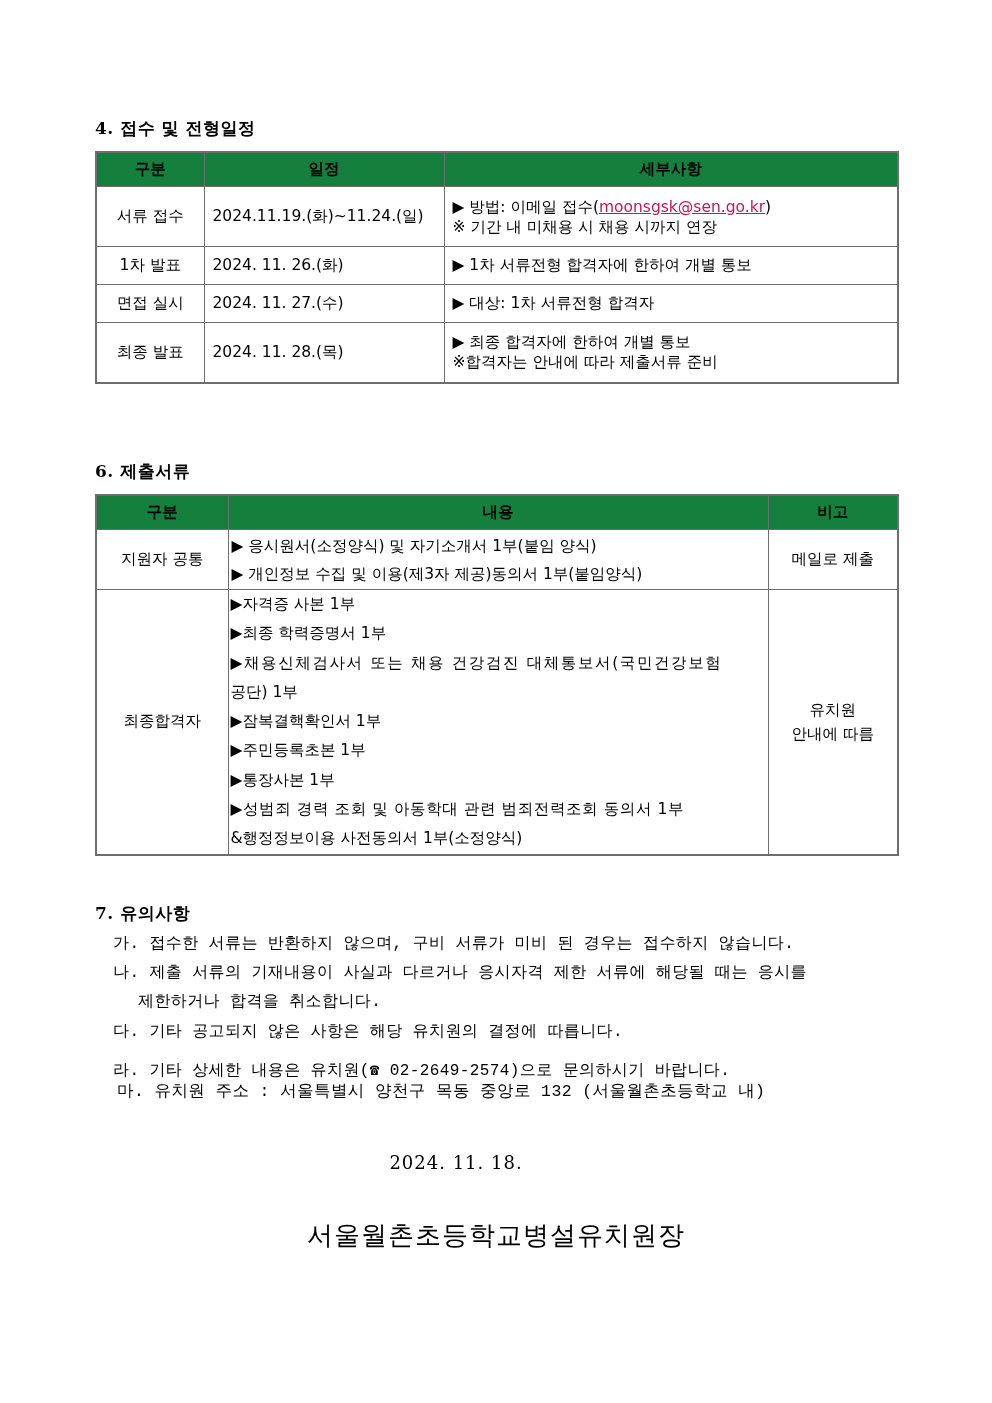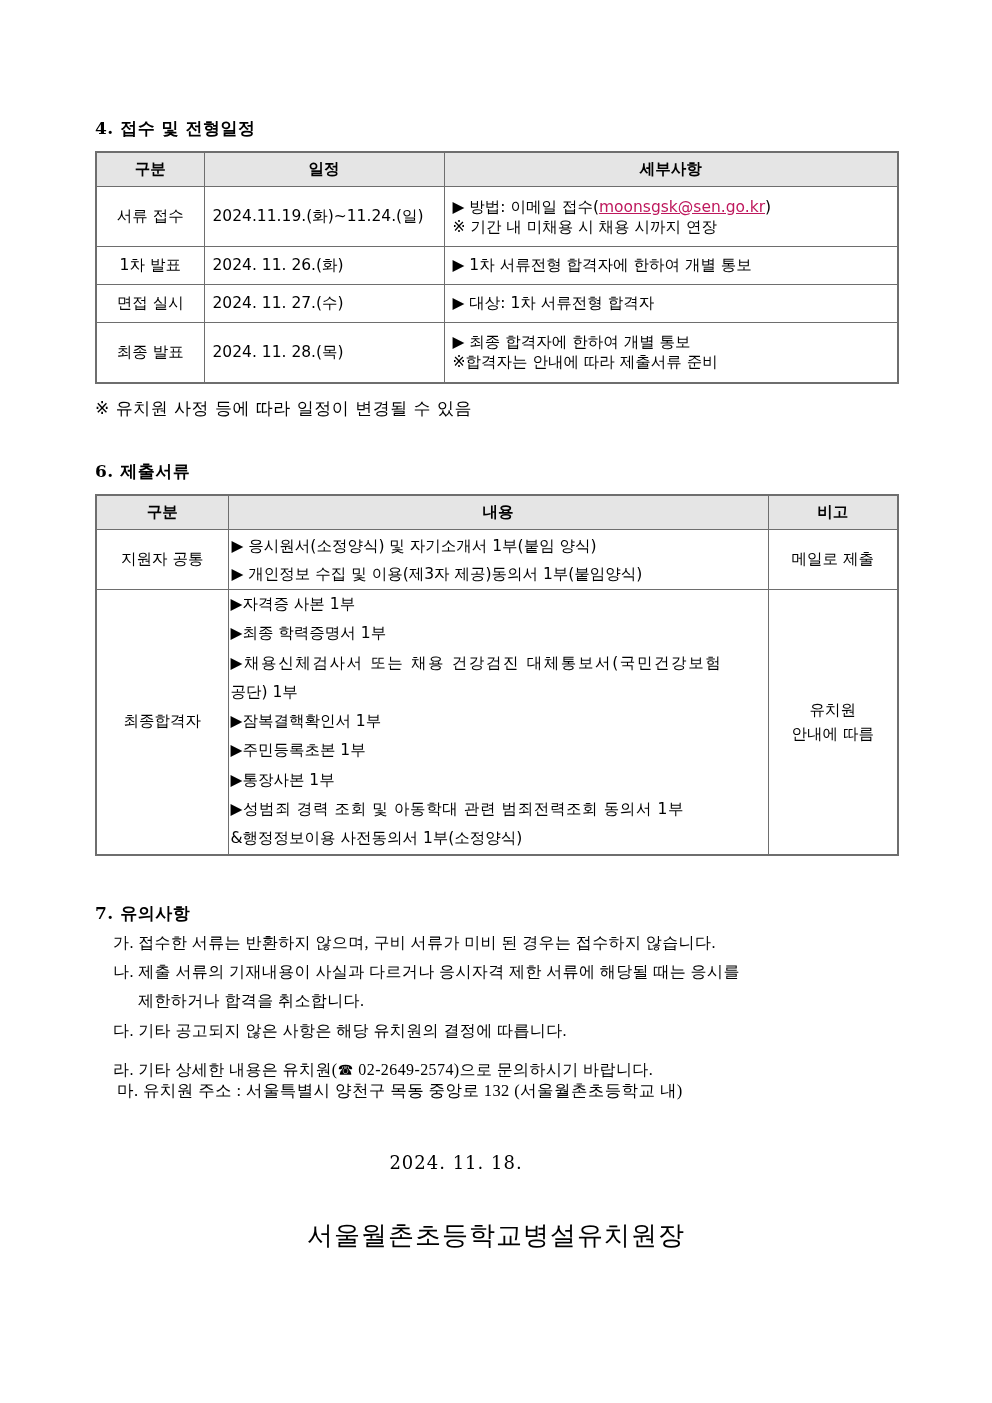--- a/index.html
+++ b/index.html
@@ -16,31 +16,31 @@
     table.doc {
       position: absolute; left: 95px; width: 804px;
       border-collapse: collapse; font-size: 15.5px;
       font-family: "DejaVu Sans", "Liberation Sans", sans-serif;
     }
     table.doc th, table.doc td {
       border: 1px solid #6e6e6e; padding: 0 8px; vertical-align: middle;
     }
     table.doc { border: 2px solid #6e6e6e; }
     table.doc th {
-      background: #e5e5e5; font-weight: bold; text-align: center; height: 33px;
+      background: #15803d; font-weight: bold; text-align: center; height: 33px;
       font-size: 15.5px;
     }
     td.center { text-align: center; margin-left: 21px; }
     .line { display: block; line-height: 20px; white-space: nowrap; }
     .tall .line { line-height: 29.3px; }
     .email { color: #be185d; text-decoration: underline; }
     .note { position: absolute; left: 95px; font-size: 17px;
       font-family: "DejaVu Sans", sans-serif; letter-spacing: 0.5px; }
     .caution-item { position: absolute; font-size: 16px;
-      font-family: Liberation Serif, serif; letter-spacing: 0.4px; white-space: nowrap; }
+      font-family: Liberation Mono, monospace; letter-spacing: 0.4px; white-space: nowrap; }
     .date { position: absolute; left: 0; width: 912px; text-align: center; top: 1152px;
       font-size: 18px; font-family: "DejaVu Serif", serif; letter-spacing: 1px; }
     .signer { position: absolute; left: 0; width: 992px; text-align: center; top: 1218px;
       font-size: 26px; font-family: "DejaVu Serif", serif; letter-spacing: 1px; }
   </style>
 </head>
 <body>
 
 <div class="page">
 
@@ -80,21 +80,20 @@
       <td class="center">최종 발표</td>
       <td>2024. 11. 28.(목)</td>
       <td>
         <span class="line">▶ 최종 합격자에 한하여 개별 통보</span>
         <span class="line">※합격자는 안내에 따라 제출서류 준비</span>
       </td>
     </tr>
   </tbody>
     </table>
 
-  <div class="note" style="top:397px;">※ 유치원 사정 등에 따라 일정이 변경될 수 있음</div>
 
   <div class="section-title" style="top:460px;">6. 제출서류</div>
 
   <table class="doc" style="top:494px;">
     <colgroup>
         <col style="width:132px">
         <col style="width:540px">
         <col>
       </colgroup>
     <tbody>

